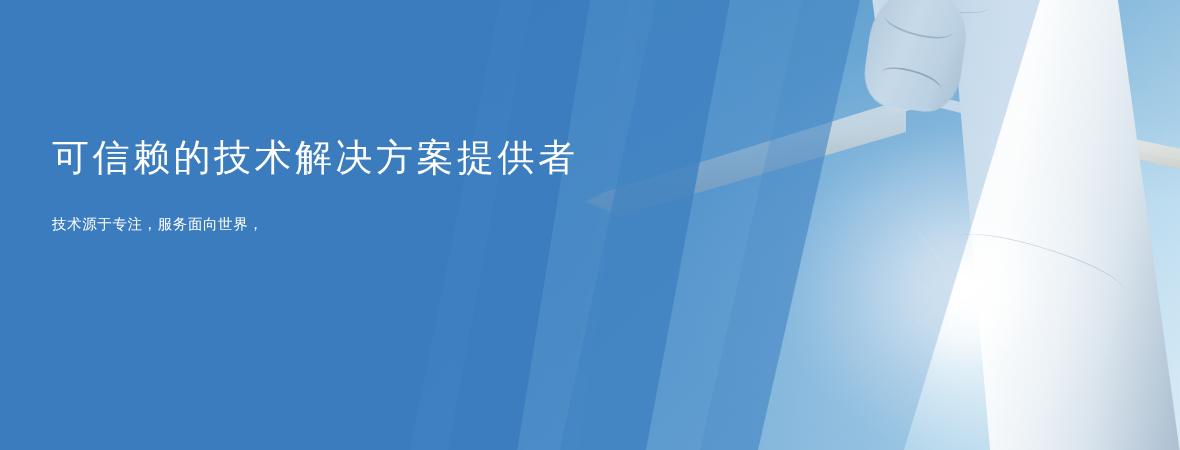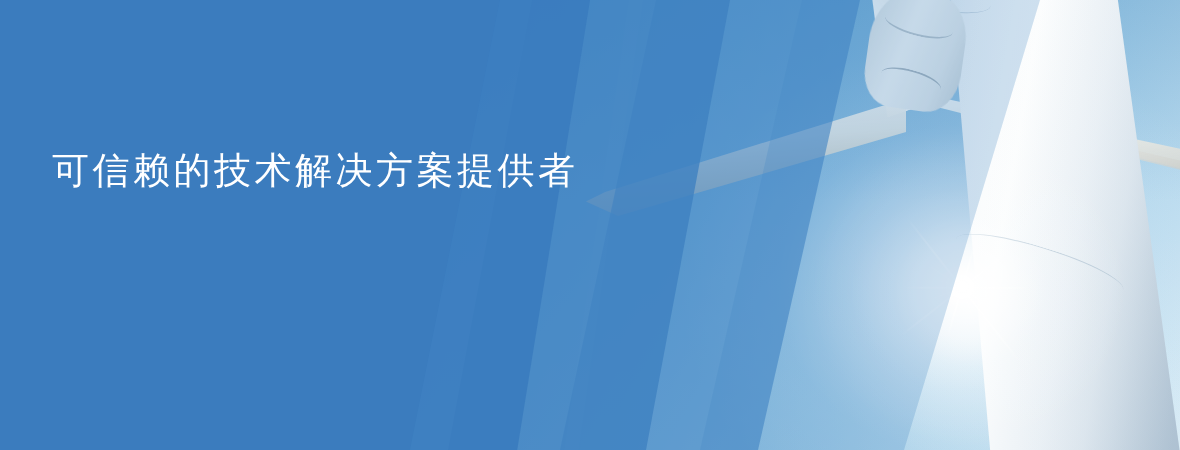--- a/index.html
+++ b/index.html
@@ -297,21 +297,21 @@
     left: 560px;
     width: 230px;
     background: linear-gradient(100deg, rgba(255,255,255,0.045), rgba(255,255,255,0));
     clip-path: polygon(30% 0, 36% 0, 8% 100%, 2% 100%);
   }
 
   
   .copy {
     position: absolute;
     left: 52px;
-    top: 148px;
+    top: 135px;
     width: 620px;
   }
   .headline {
     margin: 0;
     font-size: 37px;
     line-height: 46px;
     font-weight: 400;
     letter-spacing: 3.5px;
     color: #ffffff;
     white-space: nowrap;
@@ -380,16 +380,17 @@
   <div class="ovl ovl-d"></div>
   <div class="ovl ovl-c"></div>
   <div class="ovl ovl-seam"></div>
   <div class="ovl ovl-b"></div>
   <div class="ovl ovl-a"></div>
   <div class="ovl ovl-solid"></div>
 
   <div class="copy">
     <h1 class="headline">可信赖的技术解决方案提供者</h1>
     <div class="sub">
+      <div class="sub-line">技术源于专注，服务面向世界，</div>
     </div>
   </div>
 
 </div>
 
 </body></html>

